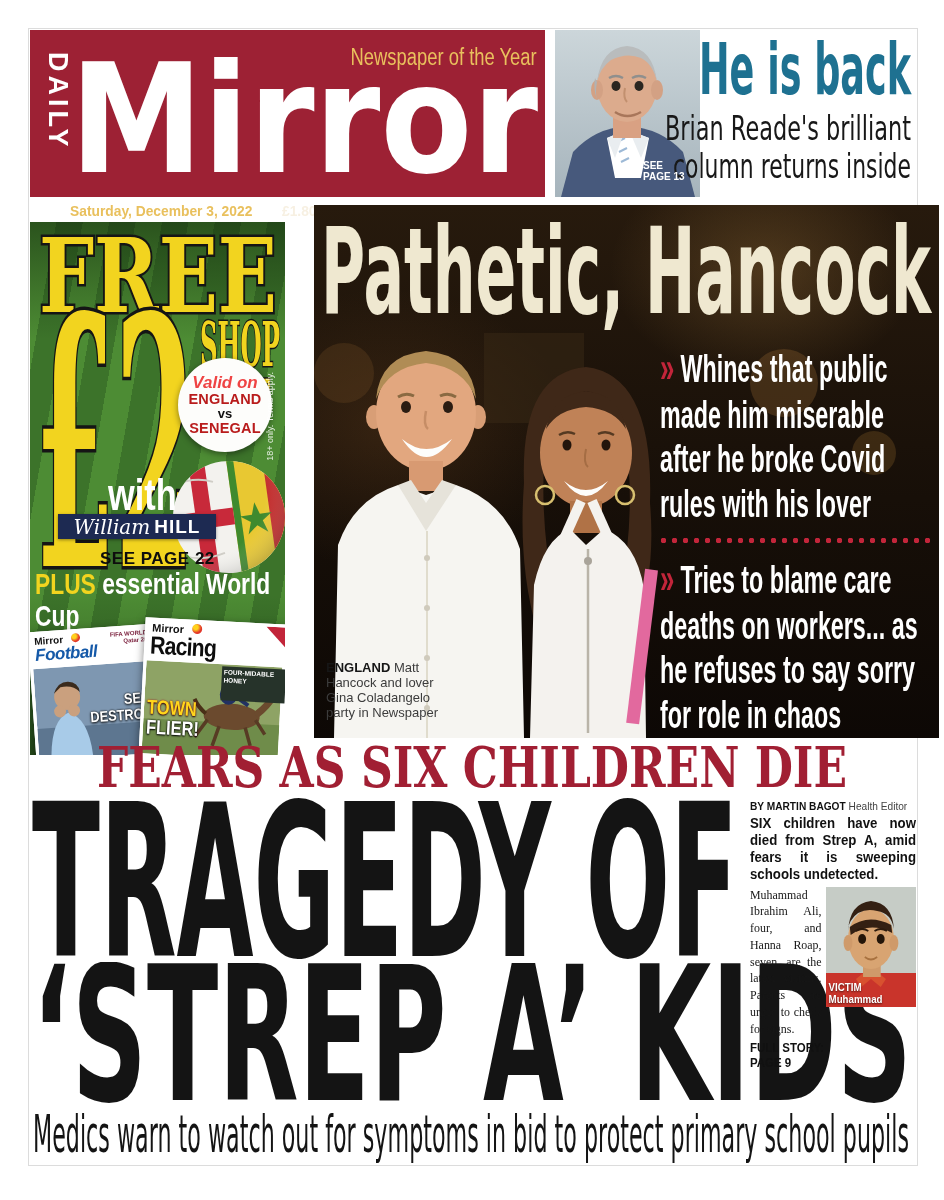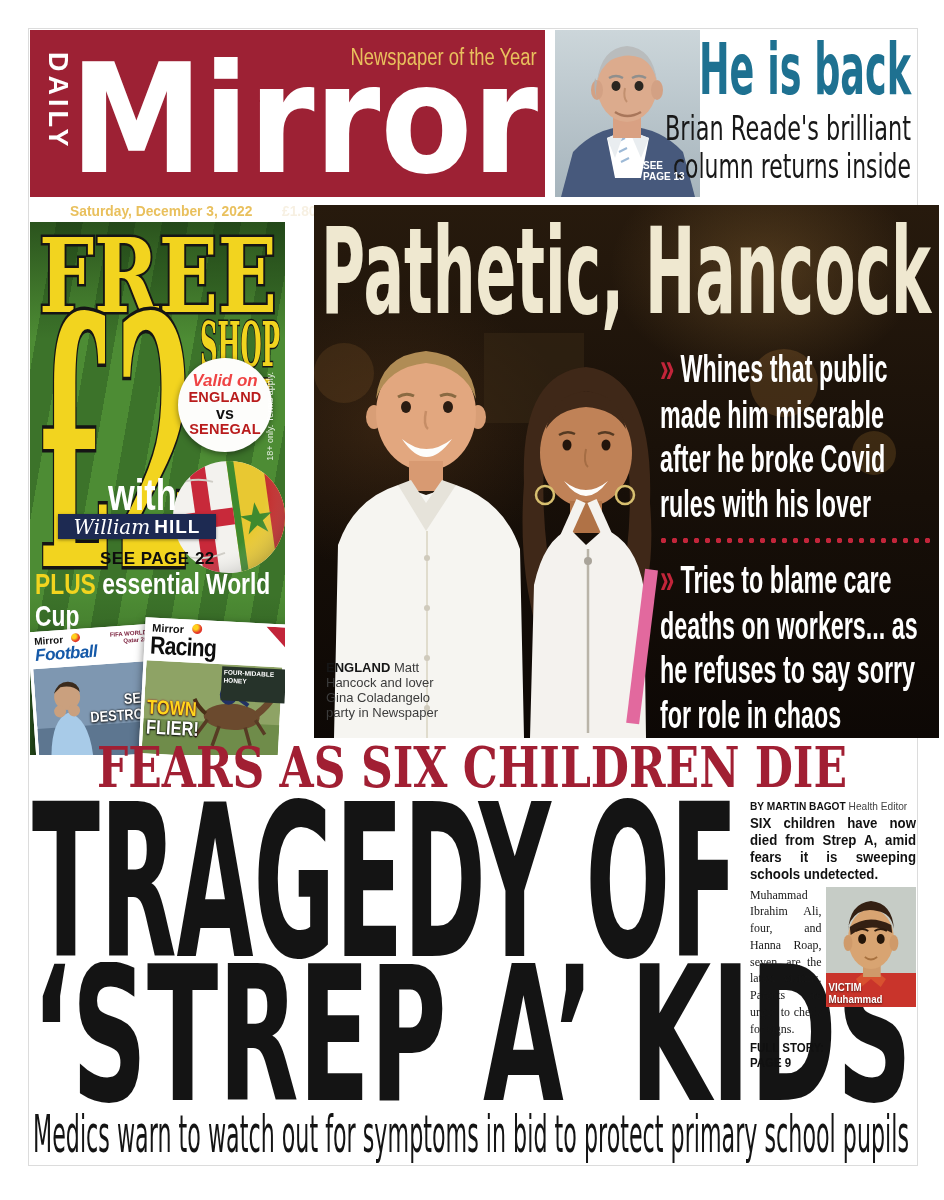--- a/index.html
+++ b/index.html
@@ -30,21 +30,21 @@
   
   .promo{left:30px;top:205px;width:255px;height:533px;overflow:hidden;
     background:
       linear-gradient(180deg, rgba(14,36,10,.55) 0%, rgba(14,36,10,0) 22%, rgba(10,28,8,0) 70%, rgba(10,28,8,.5) 100%),
       repeating-linear-gradient(100deg,#4d8c34 0 26px,#3c732a 26px 52px); margin-top: 17px;}
   .badge{left:148px;top:136px;width:94px;height:94px;border-radius:50%;background:#fdfdfb;
          display:flex;flex-direction:column;align-items:center;justify-content:center;
          box-shadow:0 2px 6px rgba(0,0,0,.45);text-align:center;line-height:1.05;}
   .badge .b1{font-size:17px;font-weight:bold;color:#ef4444;font-style:italic;}
   .badge .bteam{font-size:14.5px;font-weight:bold;color:#b91c1c;letter-spacing:.2px;text-align:right;}
-  .badge .bvs{font-size:16px;font-weight:bold;color:#111;}
+  .badge .bvs{font-size:13px;font-weight:bold;color:#111;}
   .terms{right:10px;top:150px;writing-mode:vertical-rl;transform:rotate(180deg);
          font-size:9px;color:rgba(255,255,255,.85);}
   .with{left:78px;top:248px;color:#fff;font-size:44px;transform:scaleX(.78);
         transform-origin:left top;font-weight:bold;}
   .whbox{left:28px;top:292px;width:158px;height:25px;background:#1d2a52;display:flex;
          align-items:center;justify-content:center;gap:4px;box-shadow:0 1px 3px rgba(0,0,0,.4);}
   .wh-script{color:#fff;font-family:"DejaVu Serif",serif;font-style:italic;font-size:20px;}
   .wh-bold{color:#fff;font-weight:bold;font-size:19px;letter-spacing:1px;}
   .seepage22{left:70px;top:327px;font-size:17px;font-weight:bold;color:#0d0d0d;letter-spacing:.5px;}
   .plus{left:5px;top:346px;width:330px;transform:scaleX(.76);transform-origin:left top;

